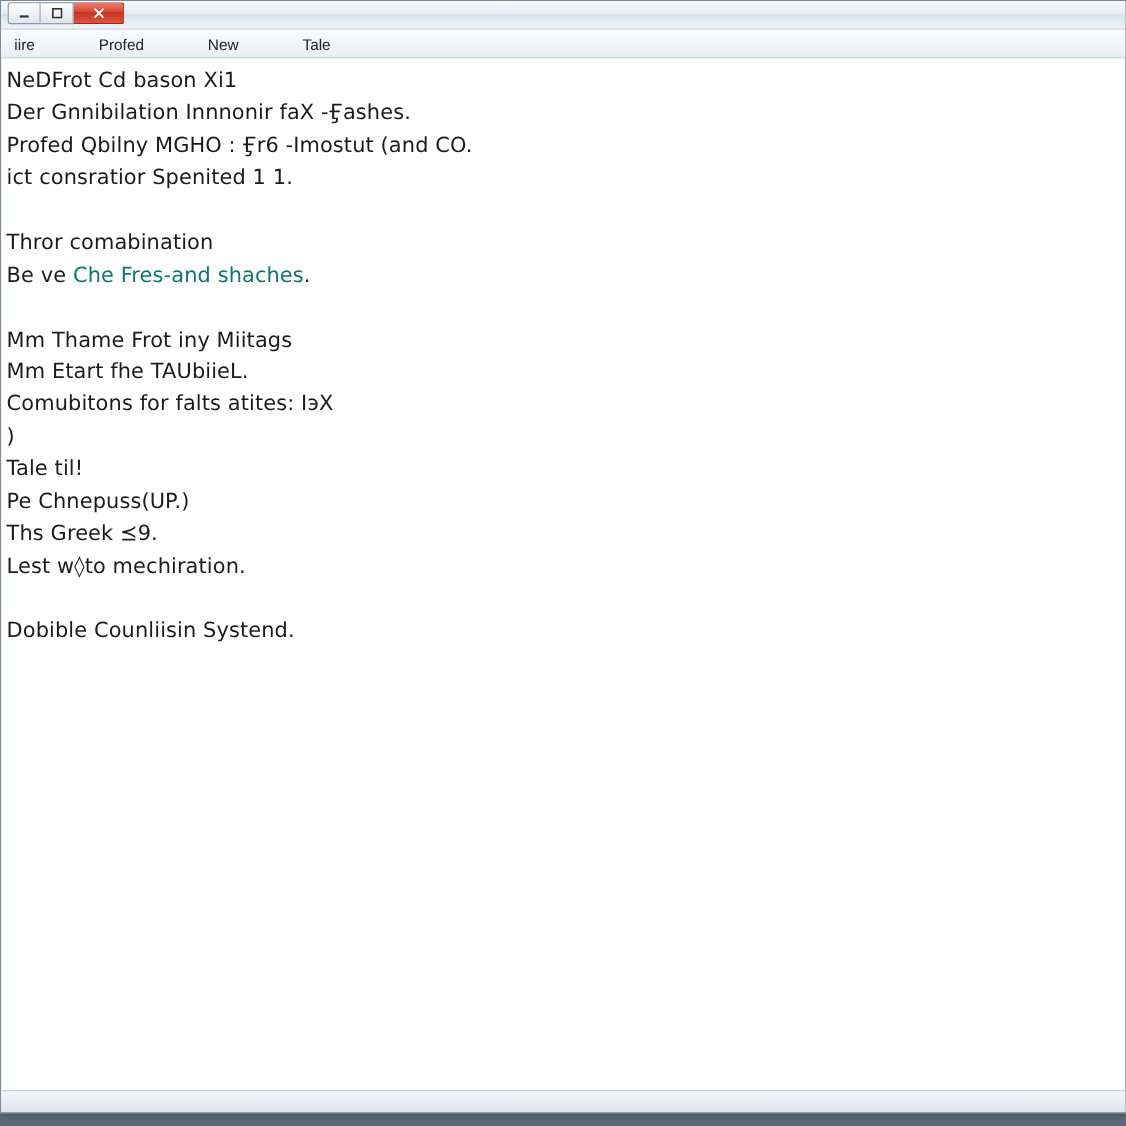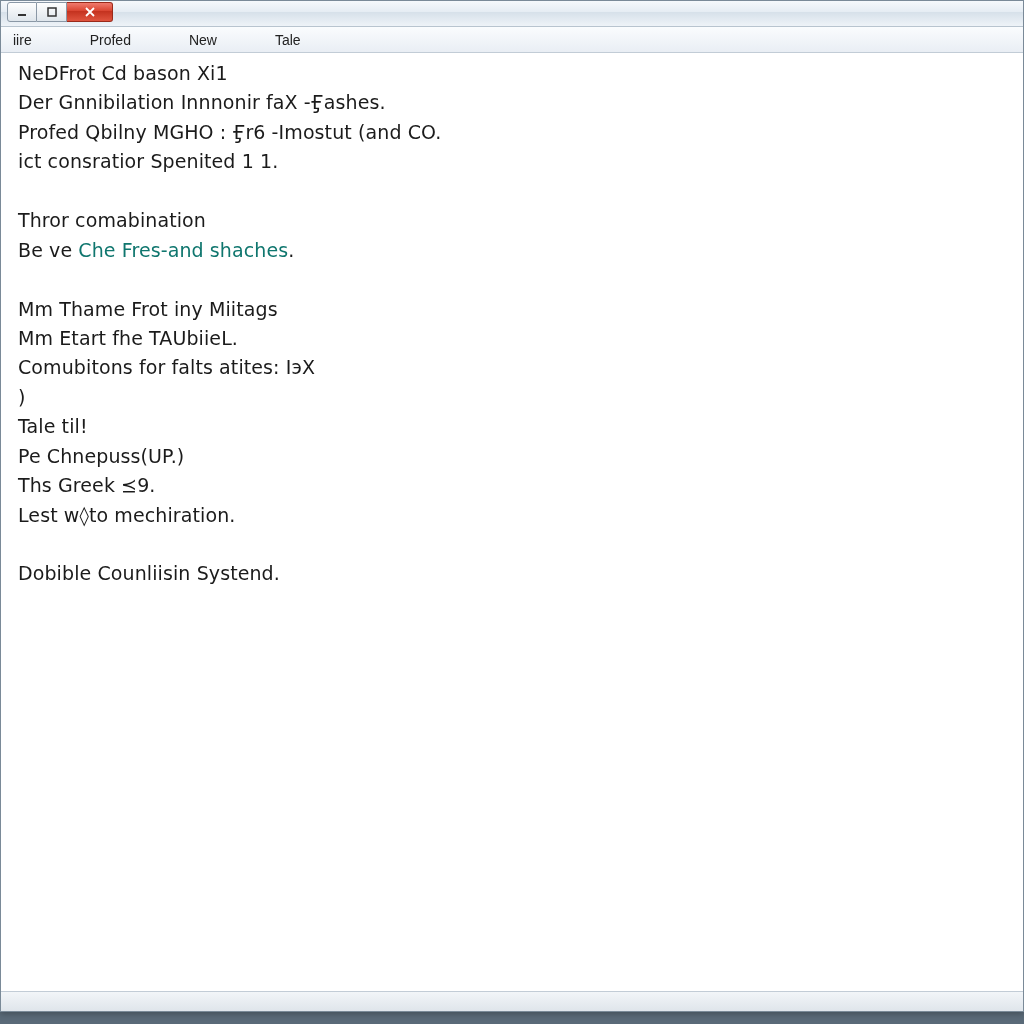--- a/index.html
+++ b/index.html
@@ -84,21 +84,21 @@
   
   .content {
     padding: 6px 0 0 0;
     font-family: "Verdana", "DejaVu Sans", sans-serif;
     font-size: 19px;
     line-height: 1.55;
     color: #1b1b1b;
     letter-spacing: 0.1px;
     white-space: pre;
   }
-  .content .line { padding-left: 17px; }
+  .content .line { padding-left: 5px; }
   .red { color: #0f766e; }
   
   .statusbar {
     position: absolute;
     left: 0;
     right: 0;
     bottom: 0;
     height: 20px;
     background: linear-gradient(to bottom, #f2f5f8, #dfe5eb);
     border-top: 1px solid #c2ccd6;

